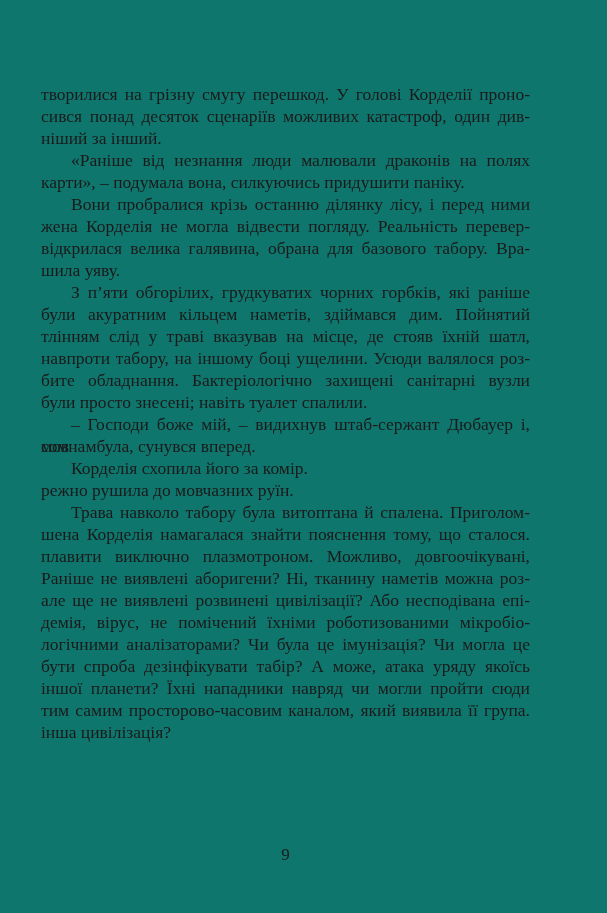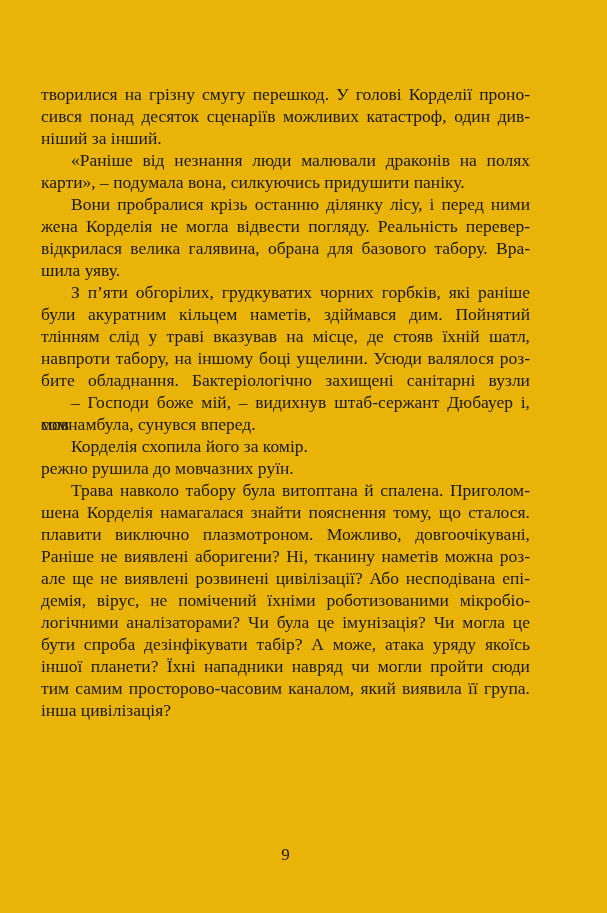--- a/index.html
+++ b/index.html
@@ -45,36 +45,37 @@
     top: 844px;
     width: 489px;
     text-align: center;
     font-size: 17px;
     line-height: 22px;
   }
 </style>
 </head>
 <body>
 
-<div class="page" style="background: #eab308; color: rgb(26, 26, 26);">
+<div class="page" style="background: #0f766e; color: rgb(26, 26, 26);">
   <div class="text-block">
       <div class="ln">творилися на грізну смугу перешкод. У голові Корделії проно-</div>
       <div class="ln">сився понад десяток сценаріїв можливих катастроф, один див-</div>
       <div class="ln end">ніший за інший.</div>
       <div class="ln ind">«Раніше від незнання люди малювали драконів на полях</div>
       <div class="ln end">карти», – подумала вона, силкуючись придушити паніку.</div>
       <div class="ln ind">Вони пробралися крізь останню ділянку лісу, і перед ними</div>
       <div class="ln">жена Корделія не могла відвести погляду. Реальність перевер-</div>
       <div class="ln">відкрилася велика галявина, обрана для базового табору. Вра-</div>
       <div class="ln end">шила уяву.</div>
       <div class="ln ind">З п’яти обгорілих, грудкуватих чорних горбків, які раніше</div>
       <div class="ln">були акуратним кільцем наметів, здіймався дим. Пойнятий</div>
       <div class="ln">тлінням слід у траві вказував на місце, де стояв їхній шатл,</div>
       <div class="ln">навпроти табору, на іншому боці ущелини. Усюди валялося роз-</div>
       <div class="ln">бите обладнання. Бактеріологічно захищені санітарні вузли</div>
+      <div class="ln end">були просто знесені; навіть туалет спалили.</div>
       <div class="ln ind">– Господи боже мій, – видихнув штаб-сержант Дюбауер і, мов</div>
       <div class="ln end">сомнамбула, сунувся вперед.</div>
       <div class="ln end ind">Корделія схопила його за комір.</div>
       <div class="ln end">режно рушила до мовчазних руїн.</div>
       <div class="ln ind">Трава навколо табору була витоптана й спалена. Приголом-</div>
       <div class="ln">шена Корделія намагалася знайти пояснення тому, що сталося.</div>
       <div class="ln">плавити виключно плазмотроном. Можливо, довгоочікувані,</div>
       <div class="ln">Раніше не виявлені аборигени? Ні, тканину наметів можна роз-</div>
       <div class="ln">але ще не виявлені розвинені цивілізації? Або несподівана епі-</div>
       <div class="ln">демія, вірус, не помічений їхніми роботизованими мікробіо-</div>

